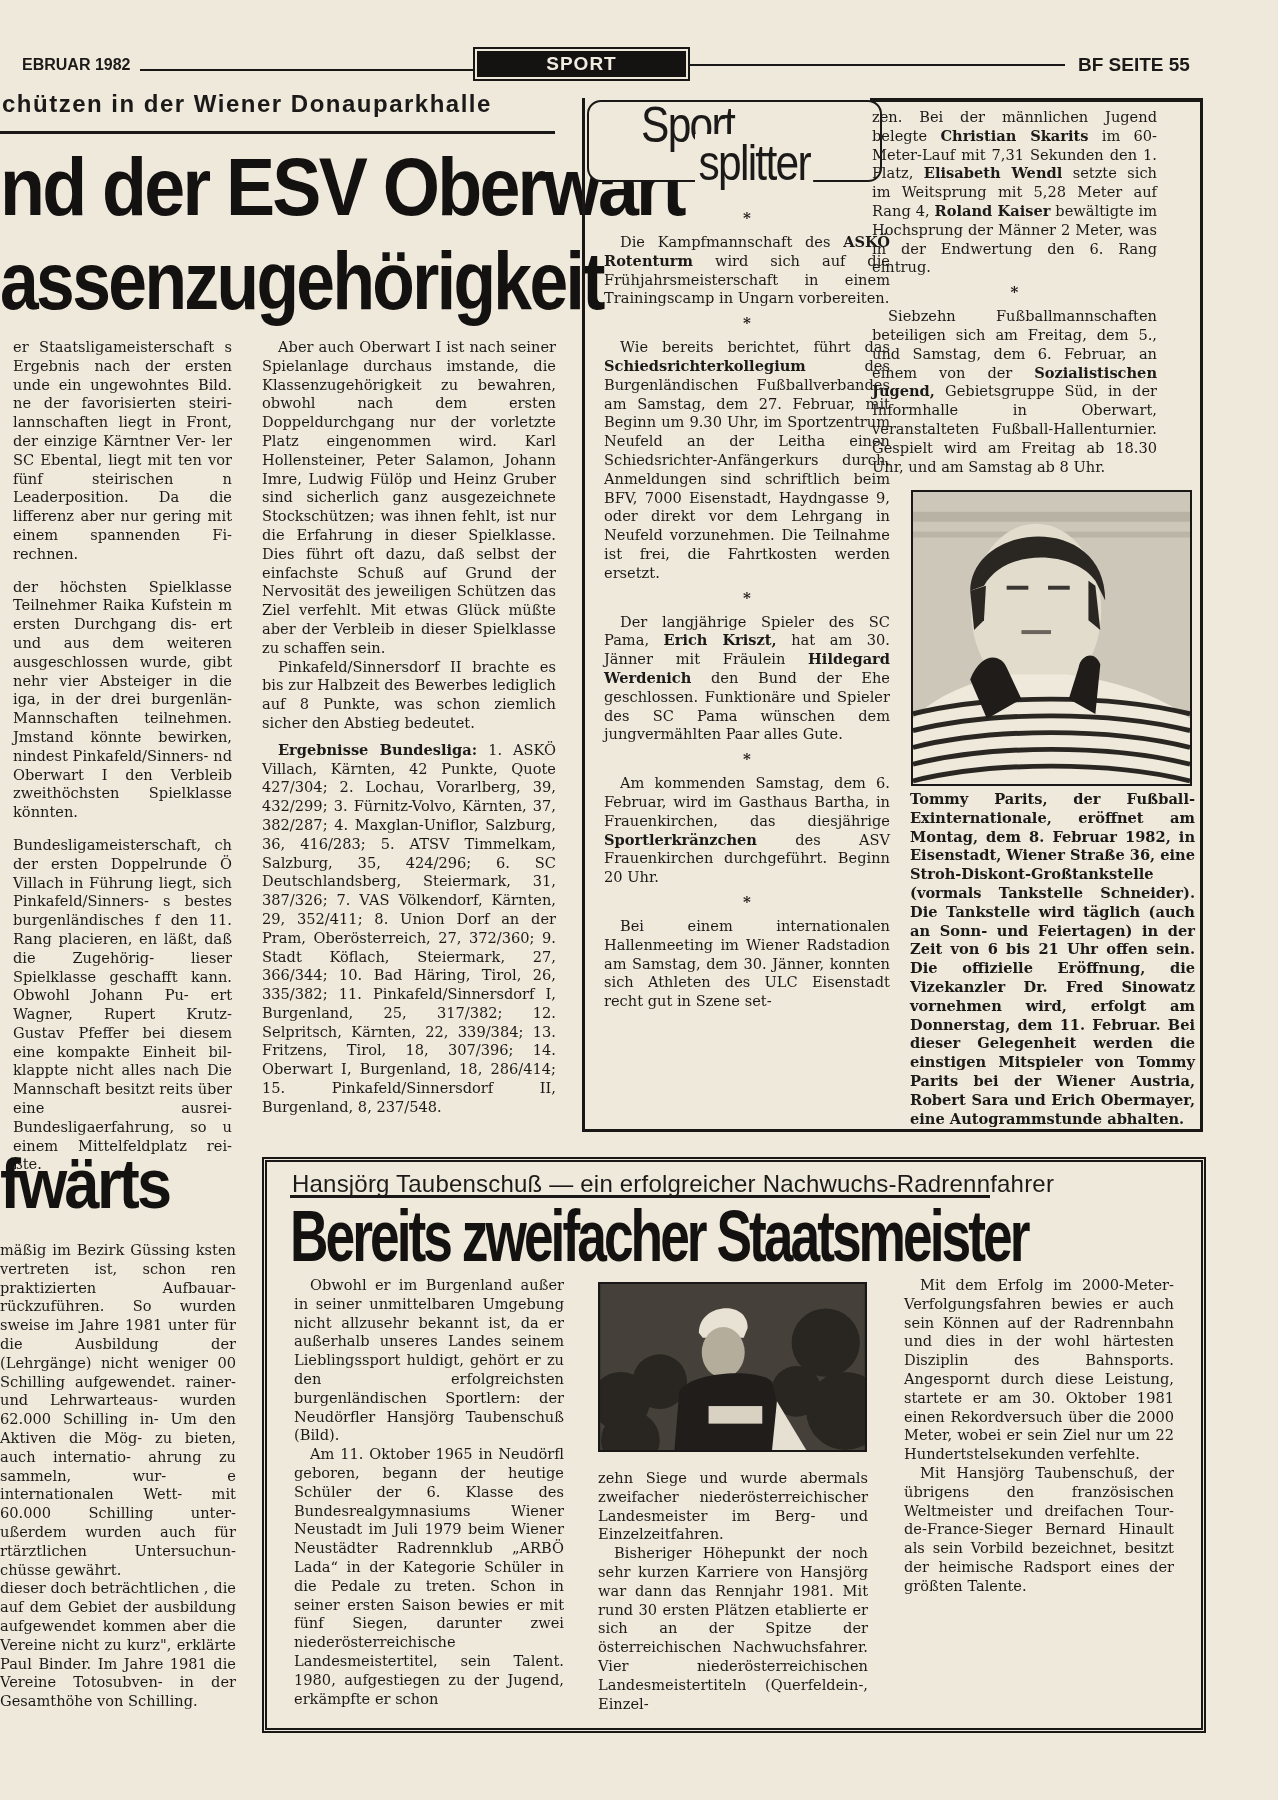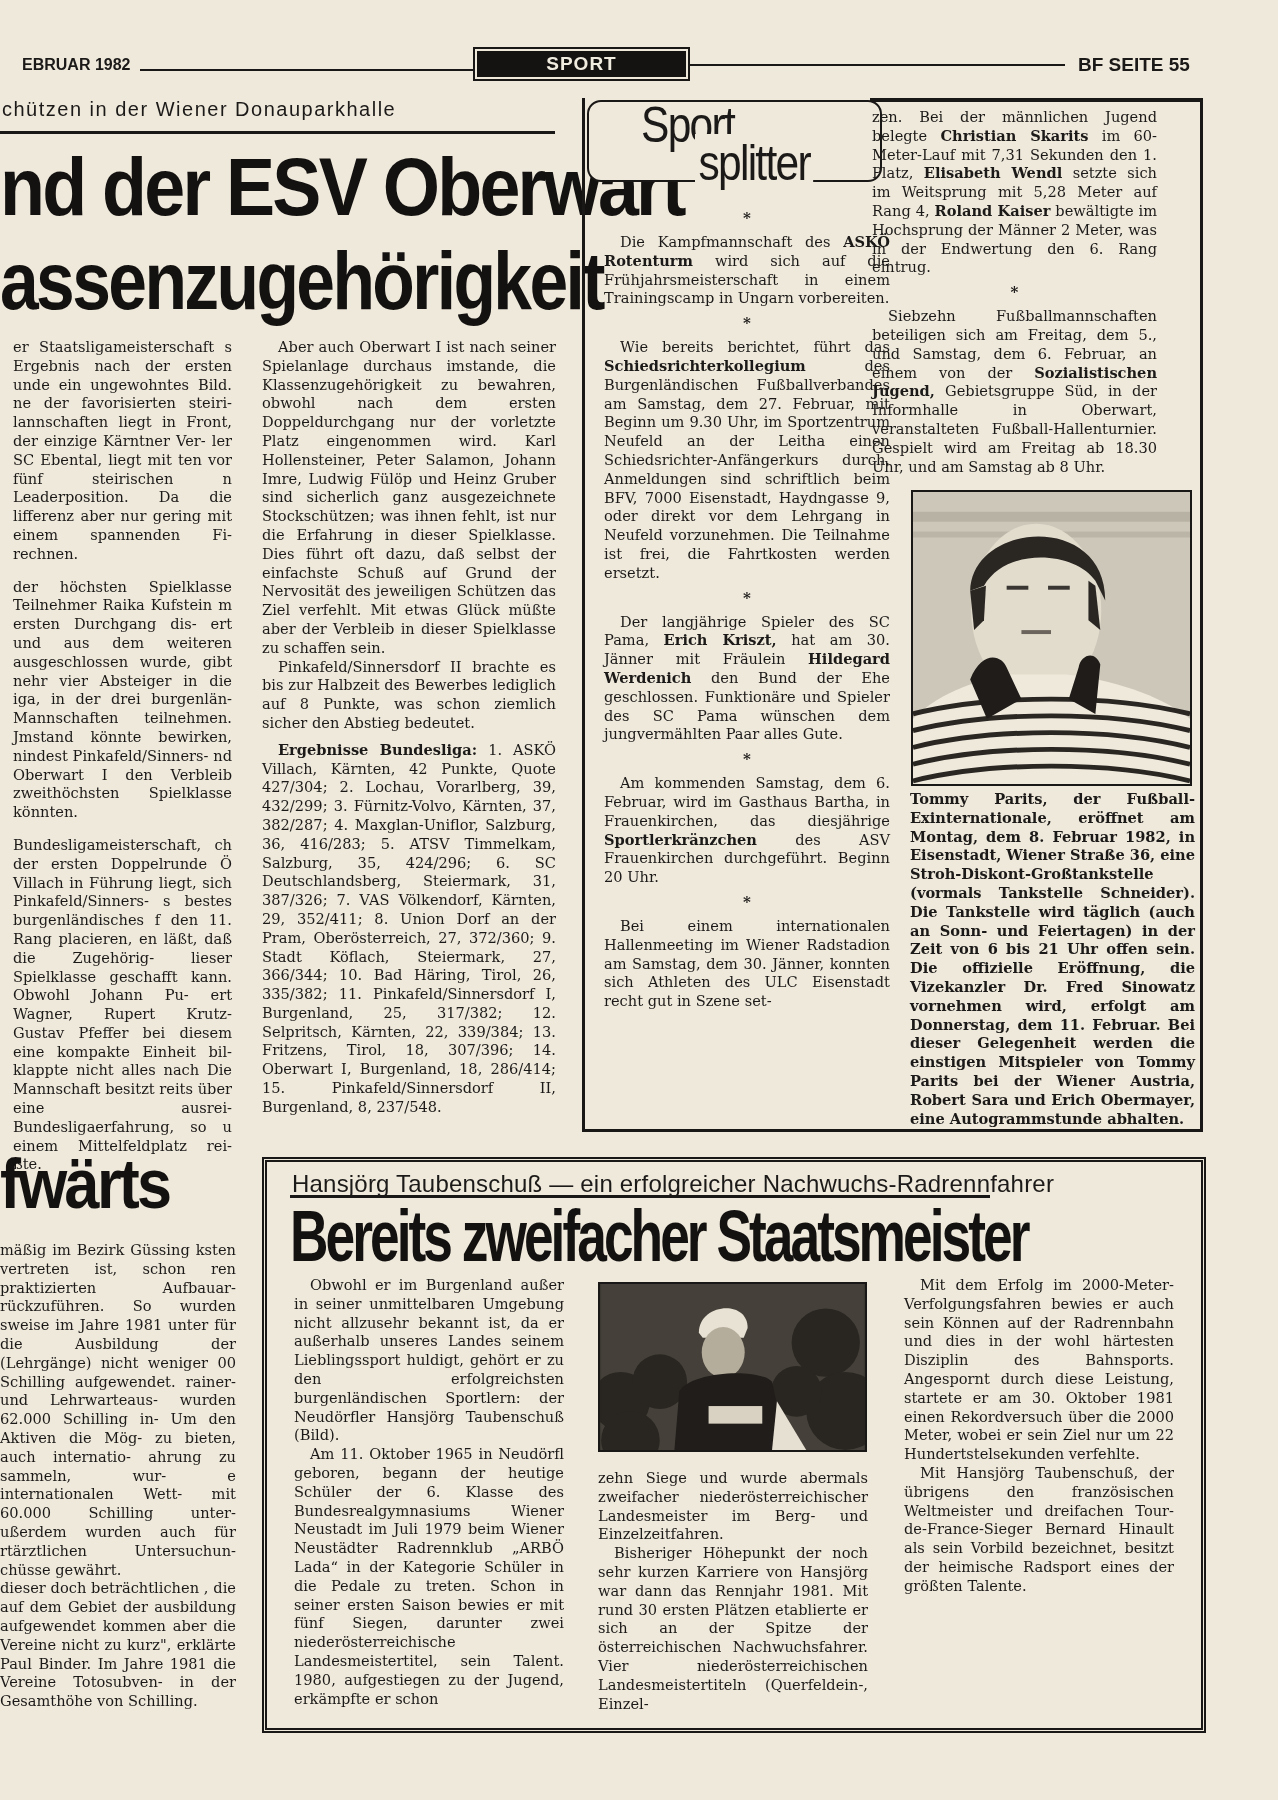--- a/index.html
+++ b/index.html
@@ -47,21 +47,21 @@
 <body>
 
 <div class="abs sans" style="left:2px; top:56px; font-size:16px; font-weight:bold; color:#1c1a18;margin-left:20px;">EBRUAR 1982</div>
 <div class="abs rule" style="left:140px; top:69px; width:334px; height:2px;"></div>
 <div class="abs" style="left:473px; top:47px; width:217px; height:34px; border:2px solid #1a1816; padding:2px; background:#efe9dc;">
   <div class="sans" style="width:100%; height:100%; background:#151311; color:#f1ece0; text-align:center; font-size:19px; font-weight:bold; line-height:26px; letter-spacing:1px;">SPORT</div>
 </div>
 <div class="abs rule" style="left:690px; top:64px; width:375px; height:2px;"></div>
 <div class="abs sans" style="left:1078px; top:54px; font-size:19px; font-weight:bold;">BF SEITE 55</div>
 
-<div class="abs sans" style="left:2px; top:98px; font-size:20px; letter-spacing:1.5px; white-space:nowrap;">chützen in der Wiener Donauparkhalle</div>
+<div class="abs sans" style="left:2px; top:90px; font-size:24px; letter-spacing:1.5px; white-space:nowrap;font-weight:bold;">chützen in der Wiener Donauparkhalle</div>
 <div class="abs rule" style="left:0; top:131px; width:555px; height:3px;"></div>
 <div class="abs headline" style="left:0; top:146px; font-size:80px; line-height:82px; transform:scale(0.92,1.02);">nd der ESV Oberwart</div>
 <div class="abs headline" style="left:0; top:240px; font-size:80px; line-height:82px; transform:scale(0.87,1.02);">assenzugehörigkeit</div>
 
 <div class="abs body-text" style="left:0; top:338px; width:232px;padding-left:13px;">
   <p class="noind">er Staatsligameisterschaft s Ergebnis nach der ersten unde ein ungewohntes Bild. ne der favorisierten steiri- lannschaften liegt in Front, der einzige Kärntner Ver- ler SC Ebental, liegt mit ten vor fünf steirischen n Leaderposition. Da die lifferenz aber nur gering mit einem spannenden Fi- rechnen.</p>
   <div class="gap"></div>
   <p class="noind">der höchsten Spielklasse Teilnehmer Raika Kufstein m ersten Durchgang dis- ert und aus dem weiteren ausgeschlossen wurde, gibt nehr vier Absteiger in die iga, in der drei burgenlän- Mannschaften teilnehmen. Jmstand könnte bewirken, nindest Pinkafeld/Sinners- nd Oberwart I den Verbleib zweithöchsten Spielklasse könnten.</p>
   <div class="gap"></div>
   <p class="noind">Bundesligameisterschaft, ch der ersten Doppelrunde Ö Villach in Führung liegt, sich Pinkafeld/Sinners- s bestes burgenländisches f den 11. Rang placieren, en läßt, daß die Zugehörig- lieser Spielklasse geschafft kann. Obwohl Johann Pu- ert Wagner, Rupert Krutz- Gustav Pfeffer bei diesem eine kompakte Einheit bil- klappte nicht alles nach Die Mannschaft besitzt reits über eine ausrei- Bundesligaerfahrung, so u einem Mittelfeldplatz rei- ßte.</p>

